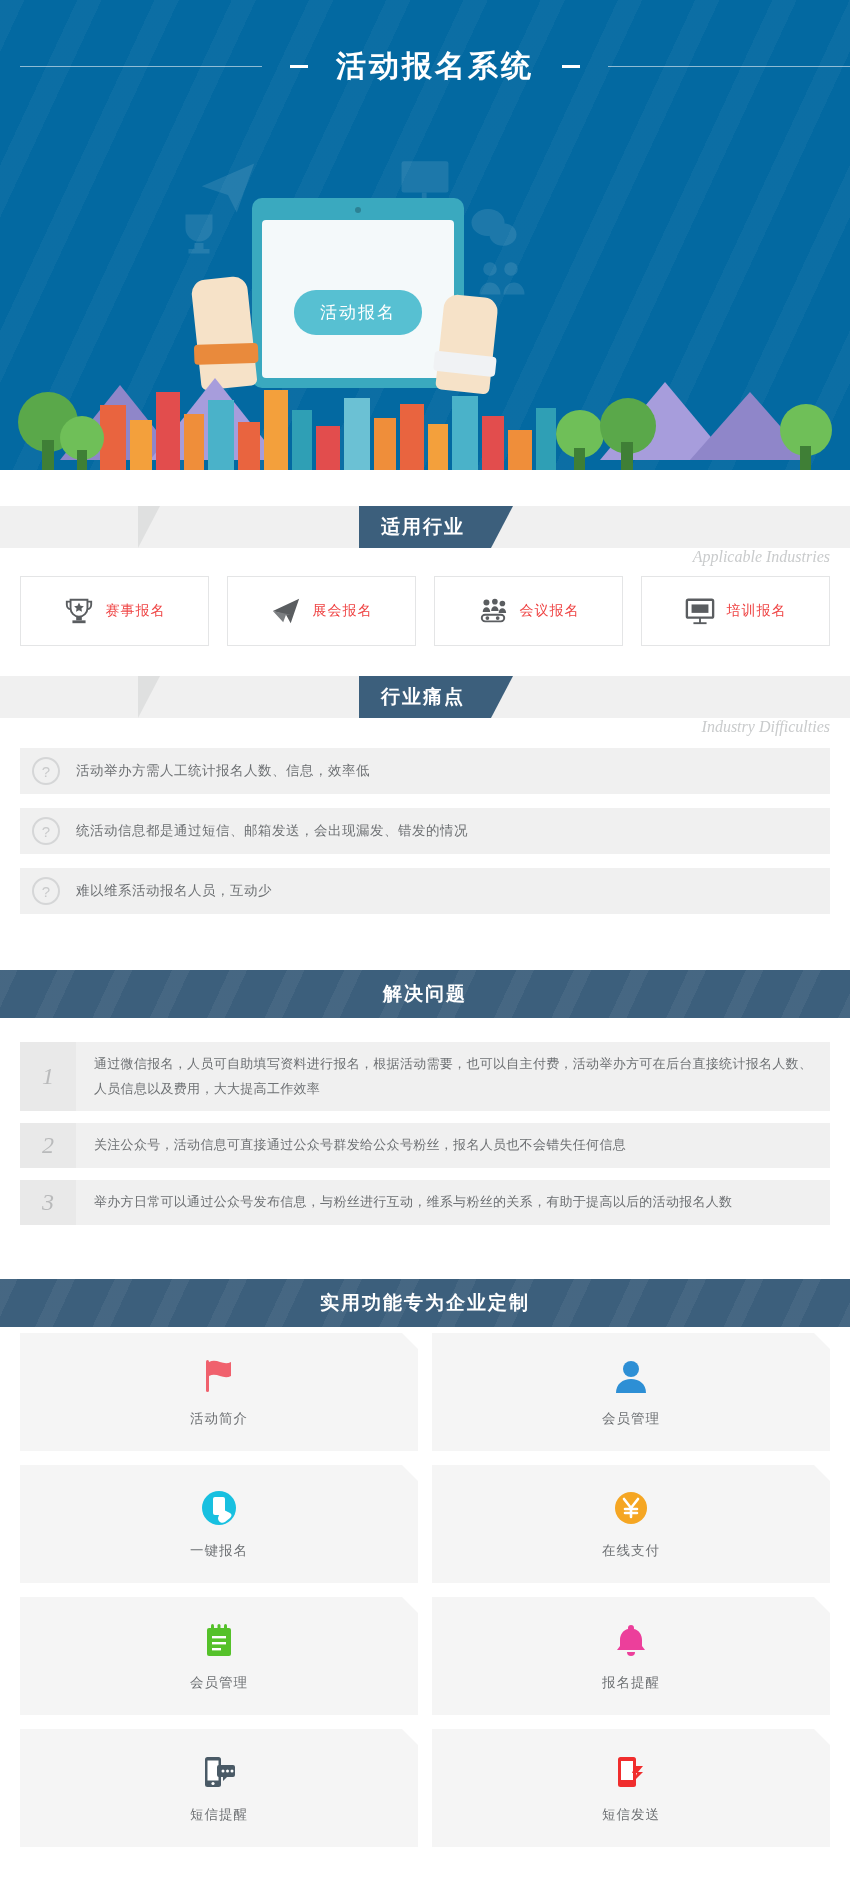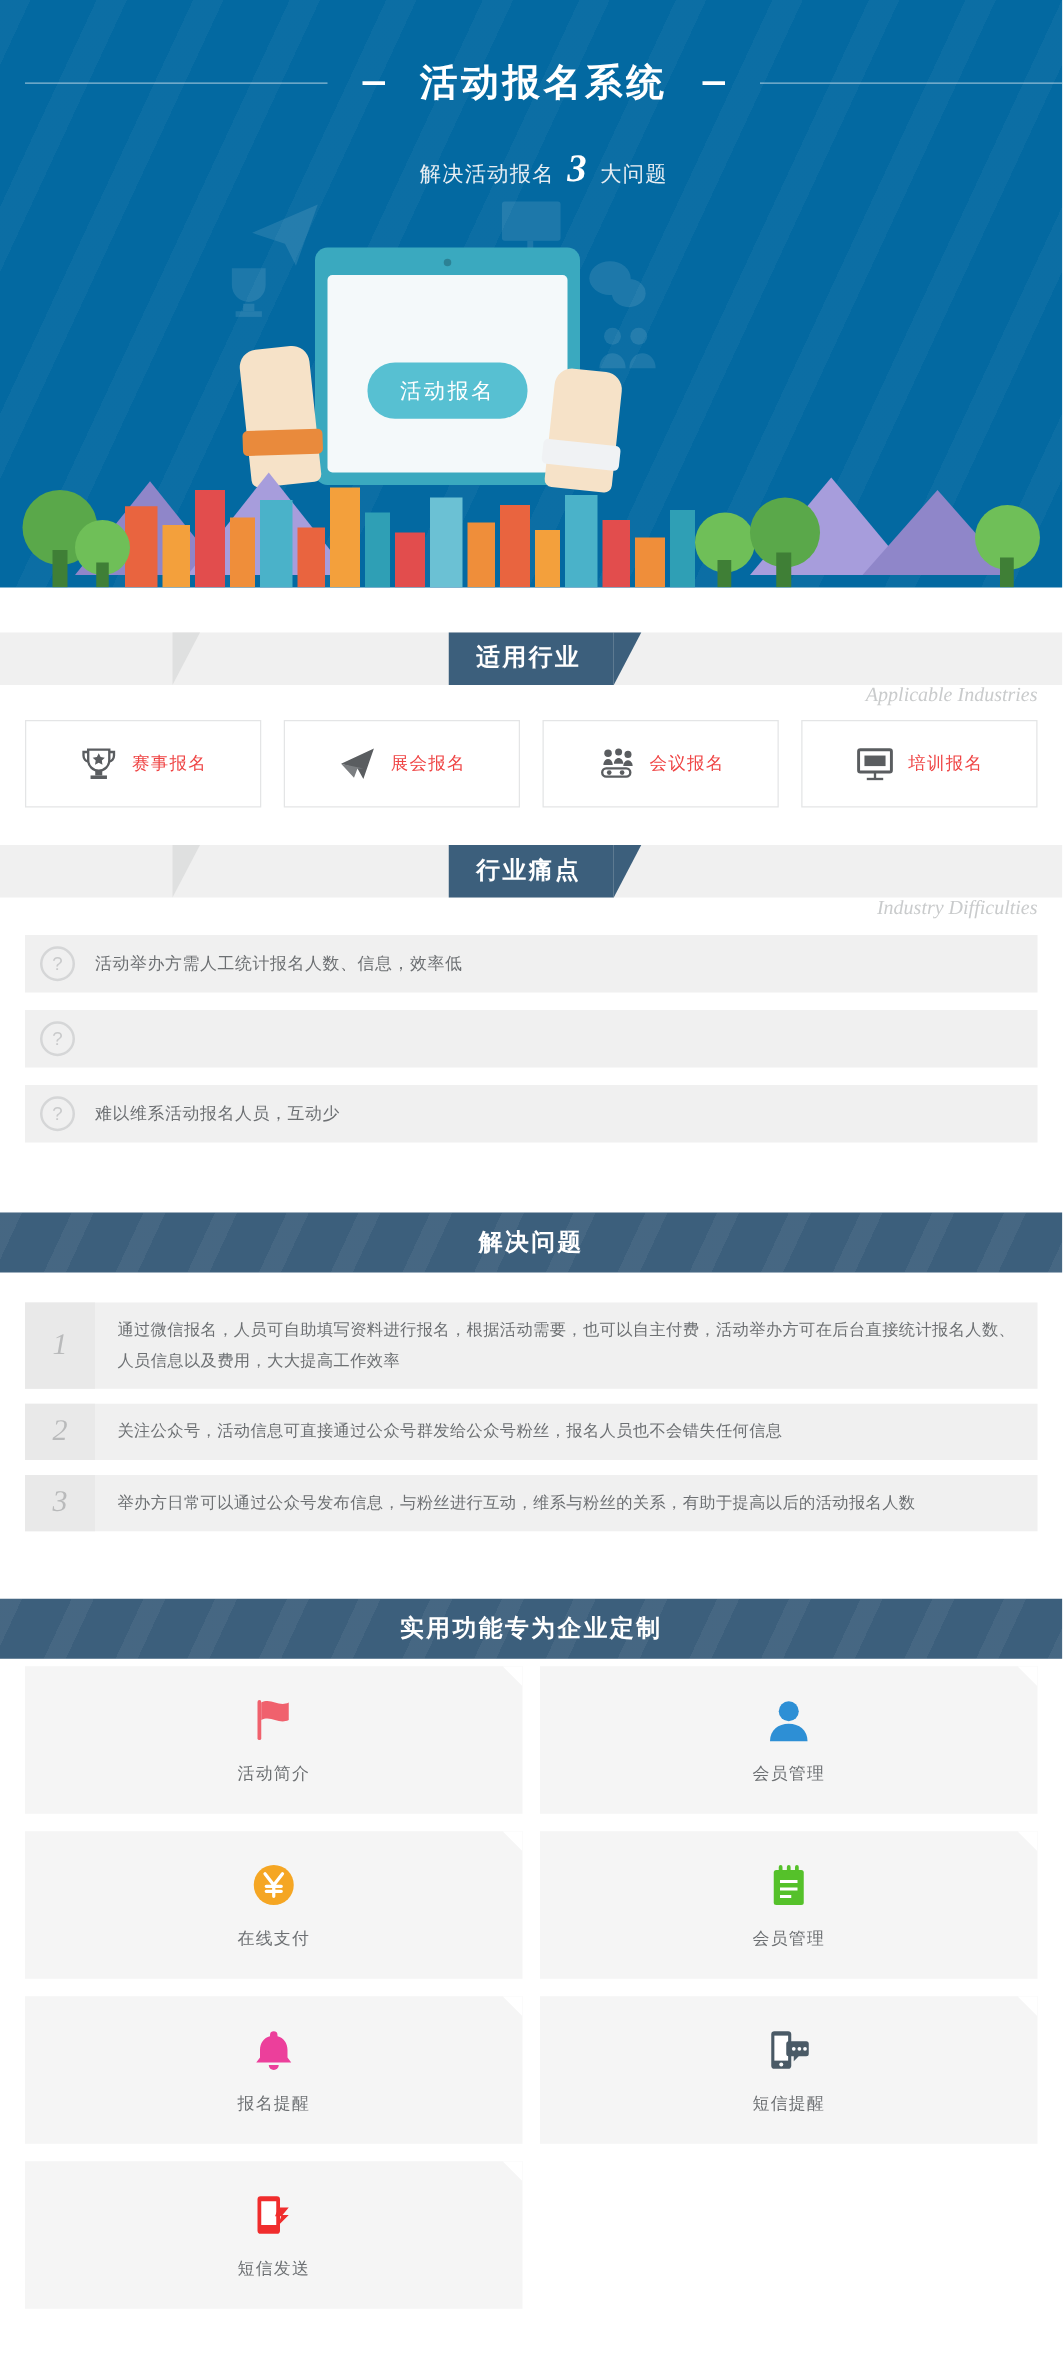--- a/index.html
+++ b/index.html
@@ -313,23 +313,20 @@
     <div class="hero-stripes"></div>
 
     <div class="hero-title-row">
       <div class="hero-rule left"></div>
       <span class="hero-dash"></span>
       <div class="hero-title">活动报名系统</div>
       <span class="hero-dash"></span>
       <div class="hero-rule right"></div>
     </div>
 
-    <div class="hero-sub">
-      <span>解决活动报名</span><span class="bignum">3</span><span>大问题</span>
-    </div>
 
     <div class="art">
 
       <svg class="art-ghost" style="left:200px;top:10px;width:56px;height:56px" viewBox="0 0 64 64">
           <path d="M2 30 L62 4 L42 60 L32 40 L2 30 Z"></path>
         </svg>
       <svg class="art-ghost" style="left:400px;top:8px;width:50px;height:44px" viewBox="0 0 64 56">
           <rect x="2" y="4" width="60" height="40" rx="3"></rect>
           <rect x="28" y="44" width="6" height="12"></rect>
         </svg>
@@ -462,20 +459,21 @@
     <div class="ribbon-en">Industry Difficulties</div>
   </div>
 
   <div class="pains">
     <div class="pain-row">
       <div class="pain-q">?</div>
       <div class="pain-text">活动举办方需人工统计报名人数、信息，效率低</div>
     </div>
     <div class="pain-row">
       <div class="pain-q">?</div>
+      <div class="pain-text">统活动信息都是通过短信、邮箱发送，会出现漏发、错发的情况</div>
     </div>
     <div class="pain-row">
       <div class="pain-q">?</div>
       <div class="pain-text">难以维系活动报名人员，互动少</div>
     </div>
   </div>
 
   <div class="banner">
     <div class="banner-stripes"></div>
     <div class="banner-title">解决问题</div>
@@ -516,20 +514,29 @@
 
     <div class="feat-card">
       <div class="feat-corner"></div>
       <svg class="feat-icon" viewBox="0 0 40 40">
         <circle cx="20" cy="13" r="8" fill="#2d8fd5"></circle>
         <path d="M5 37c0-9 6.7-14 15-14s15 5 15 14z" fill="#2d8fd5"></path>
       </svg>
       <span class="feat-label">会员管理</span>
     </div>
 
+    <div class="feat-card">
+      <div class="feat-corner"></div>
+      <svg class="feat-icon" viewBox="0 0 40 40">
+        <circle cx="20" cy="20" r="17" fill="#18c0e0"></circle>
+        <rect x="14" y="9" width="12" height="18" rx="2" fill="#ffffff"></rect>
+        <path d="M21 24c0-2 2-3 4-2l6 3c2 1 2 3 0 5l-5 4c-3 2-7 0-7-4z" fill="#ffffff"></path>
+      </svg>
+      <span class="feat-label">一键报名</span>
+    </div>
 
     <div class="feat-card">
       <div class="feat-corner"></div>
       <svg class="feat-icon" viewBox="0 0 40 40">
         <circle cx="20" cy="20" r="16" fill="#f5a623"></circle>
         <path d="M13 11l7 9 7-9M14 21h12M14 25h12M20 20v9" stroke="#ffffff" stroke-width="2.6" fill="none" stroke-linecap="round"></path>
       </svg>
       <span class="feat-label">在线支付</span>
     </div>
 

